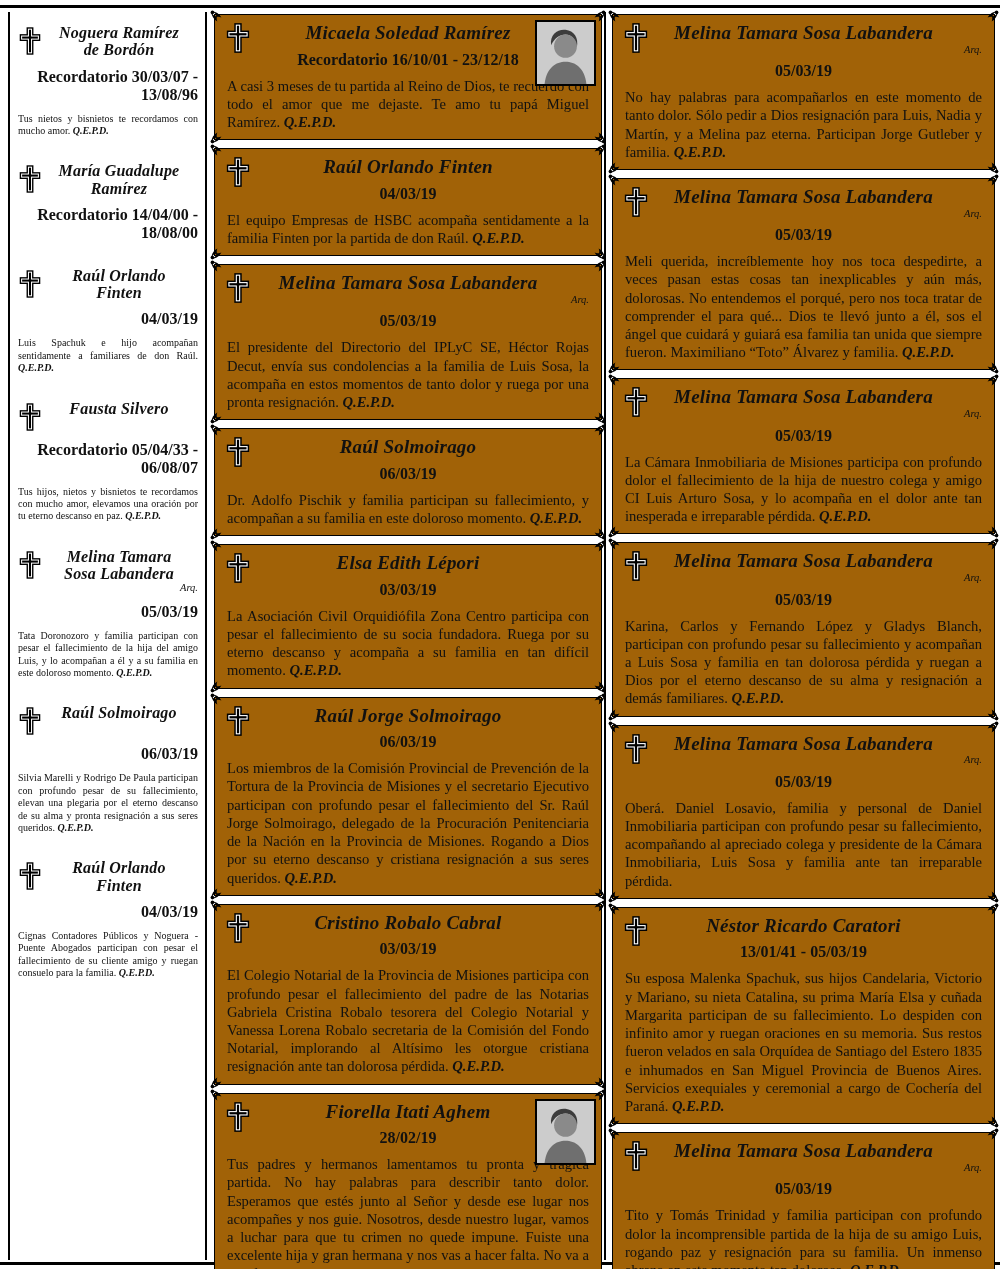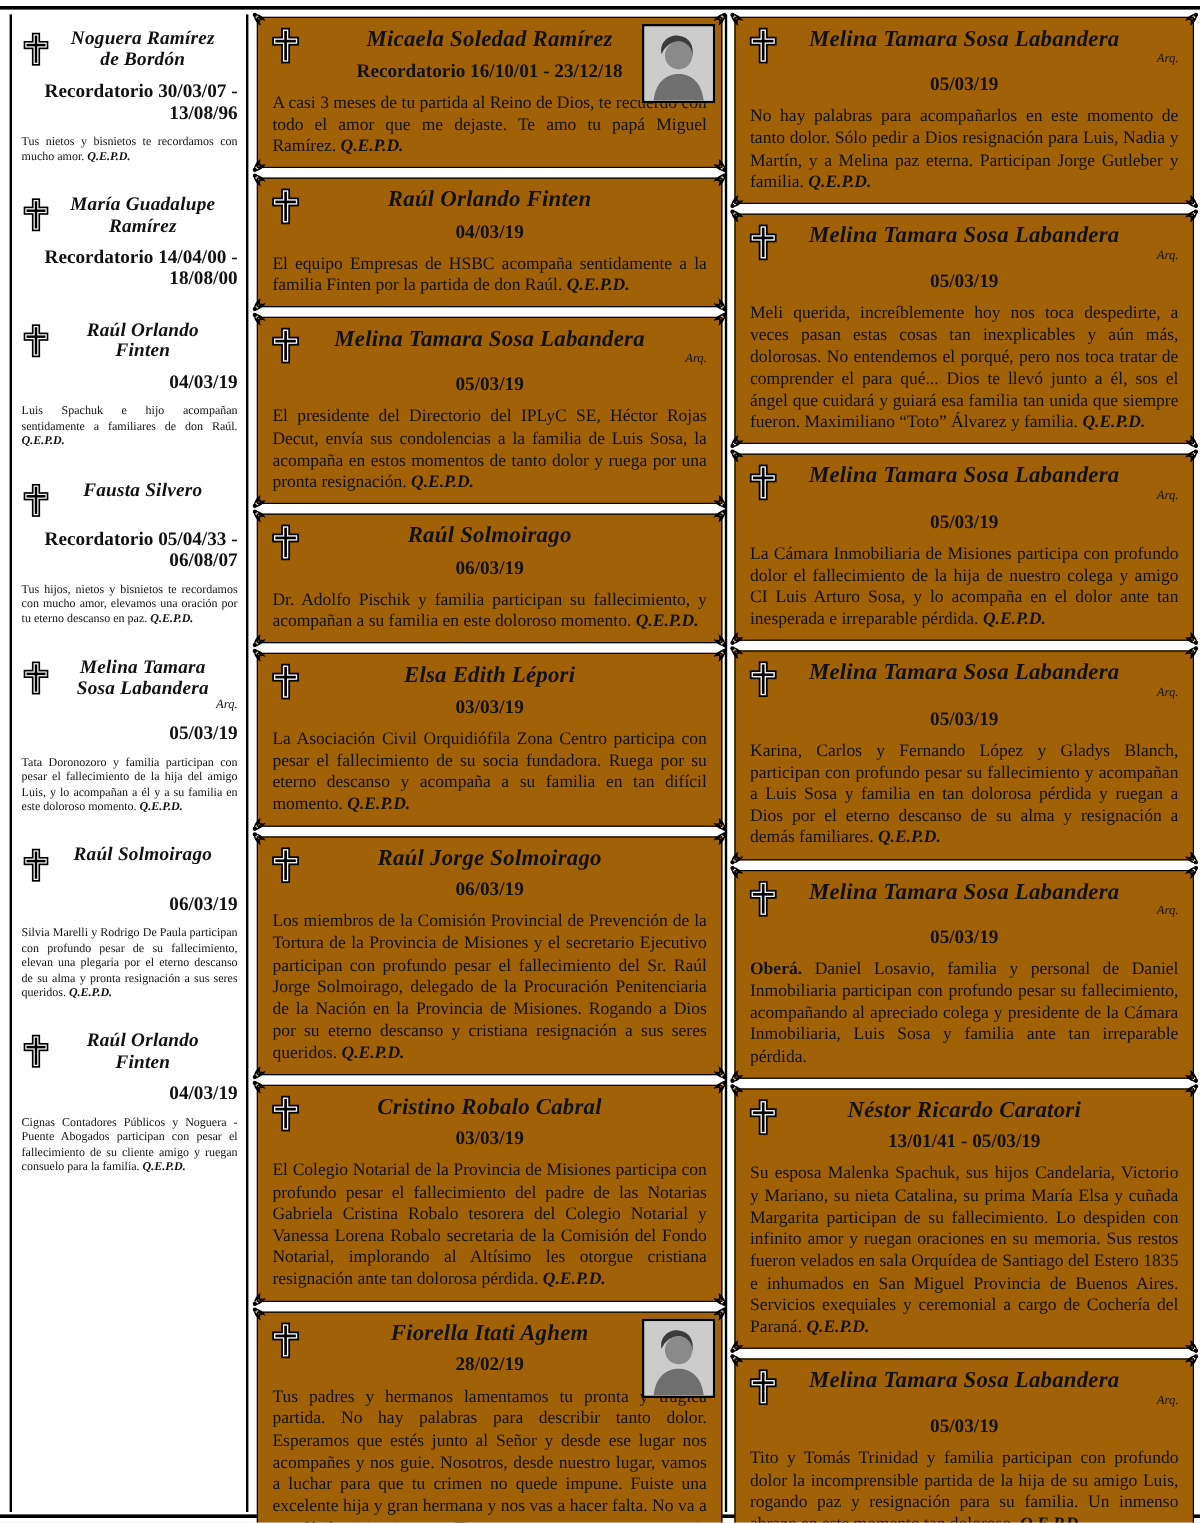--- a/index.html
+++ b/index.html
@@ -42,21 +42,21 @@
 
   .cred{text-align:right;font-style:italic;font-size:10.5px;line-height:1.1;margin-top:0;}
   .date{text-align:center;font-weight:bold;font-size:16px;margin:7px 0 8px;}
   .plain .date{margin:9px 0 9px;text-align:right;}
 
   p.body{
     margin:0;text-align:justify;
     font-size:14.6px;line-height:1.25;
   }
   .plain p.body{font-size:10px;line-height:1.24;}
-  .lead{font-weight:bold;}
+  .lead{font-weight:normal;}
   .qepd{font-weight:bold;font-style:italic;}
 
   .photo{
     position:absolute;top:5px;right:5px;width:57px;height:62px;
     border:2px solid #000;background:#d9d9d9;line-height:0;
   }
   .photo svg{width:100%;height:100%;}
 
   .orn{position:absolute;width:14px;height:14px;line-height:0;color:#000;}
   .orn svg{width:14px;height:14px;fill:#000;}

